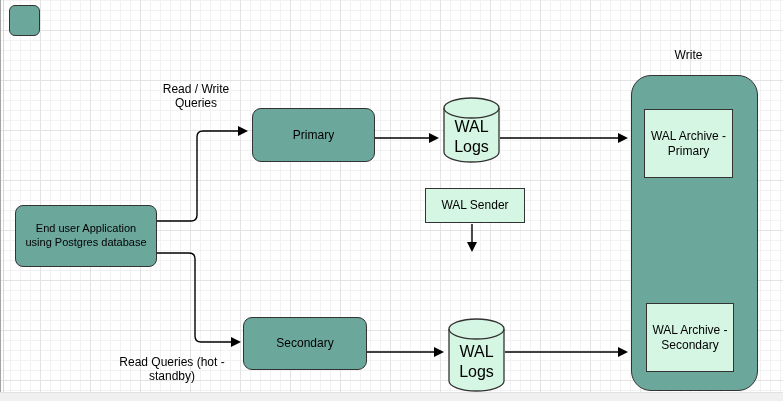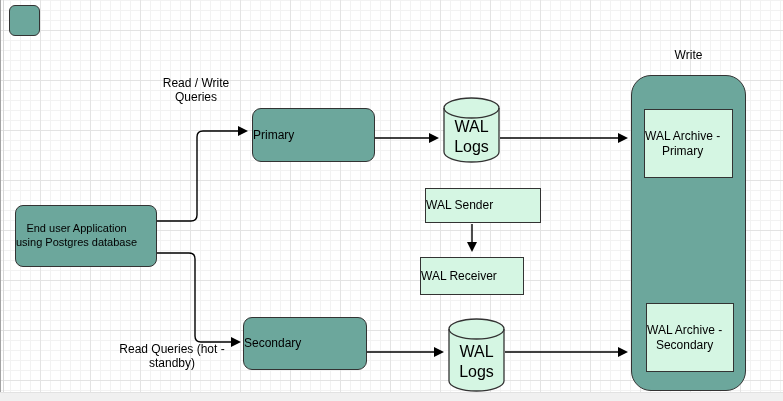--- a/index.html
+++ b/index.html
@@ -9,21 +9,21 @@
     background-color:#ffffff;
     background-image:
       linear-gradient(#e3e3e3 1px, transparent 1px),
       linear-gradient(90deg, #e3e3e3 1px, transparent 1px),
       linear-gradient(#f2f2f2 1px, transparent 1px),
       linear-gradient(90deg, #f2f2f2 1px, transparent 1px);
     background-size:50px 50px,50px 50px,10px 10px,10px 10px;
     background-position:0 30px,40px 0,0 0,0 0;
   }
   .node{
-    position:absolute;display:flex;align-items:center;
+    position:absolute;display:flex;align-items:center;justify-content:center;
     text-align:center;font-size:12px;line-height:1.25;white-space:pre-line;
     box-sizing:border-box;
   }
   .teal{background:#6ca79c;border:1px solid #333333;}
   .mint{background:#d5f6e3;border:1px solid #333333;}
   .round{border-radius:9px;}
   .edge-label{
     position:absolute;text-align:center;font-size:12px;line-height:1.18;
     white-space:pre-line;color:#000;
   }
@@ -92,37 +92,34 @@
 
   <div class="cyl" style="left:448px;top:318px;width:57px;height:74px;">
     <svg width="57" height="74" viewBox="0 0 57 74">
       <path d="M1,11 A27.5,10 0 0 1 56,11 L56,63 A27.5,10 0 0 1 1,63 Z" fill="#d5f6e3" stroke="#333" stroke-width="1.3"></path>
       <path d="M1,11 A27.5,10 0 0 0 56,11" fill="none" stroke="#333" stroke-width="1.3"></path>
     </svg>
     <div class="cyl-label">WAL
 Logs</div>
   </div>
 
-  <div class="node mint" style="left:425px;top:188px;width:116px;height:35px;">
+  <div class="node mint" style="left:425px;top:188px;width:100px;height:35px;">
     <span>WAL Sender</span>
-  </div>
-  <div class="node mint" style="left:420px;top:257px;width:104px;height:38px;">
-    <span>WAL Receiver</span>
   </div>
 
   <div class="disk-title" style="left:631px;top:48px;width:115px;">Write</div>
-  <div class="node teal" style="left:631px;top:75px;width:115px;height:316px;border-radius:20px;">
+  <div class="node teal" style="left:631px;top:75px;width:127px;height:316px;border-radius:20px;">
     <div class="node mint" style="left:12px;top:33px;width:89px;height:69px;">
       <span>WAL Archive -
 Primary</span>
     </div>
     <div class="node mint" style="left:14px;top:227px;width:88px;height:69px;">
       <span>WAL Archive -
 Secondary</span>
     </div>
   </div>
 
-  <div class="edge-label" style="left:148px;top:76px;width:96px;">Read / Write
+  <div class="edge-label" style="left:148px;top:82px;width:96px;">Read / Write
 Queries</div>
-  <div class="edge-label" style="left:103px;top:342px;width:138px;">Read Queries (hot -
+  <div class="edge-label" style="left:103px;top:355px;width:138px;">Read Queries (hot -
 standby)</div>
 
 </div>
 
 </body></html>

